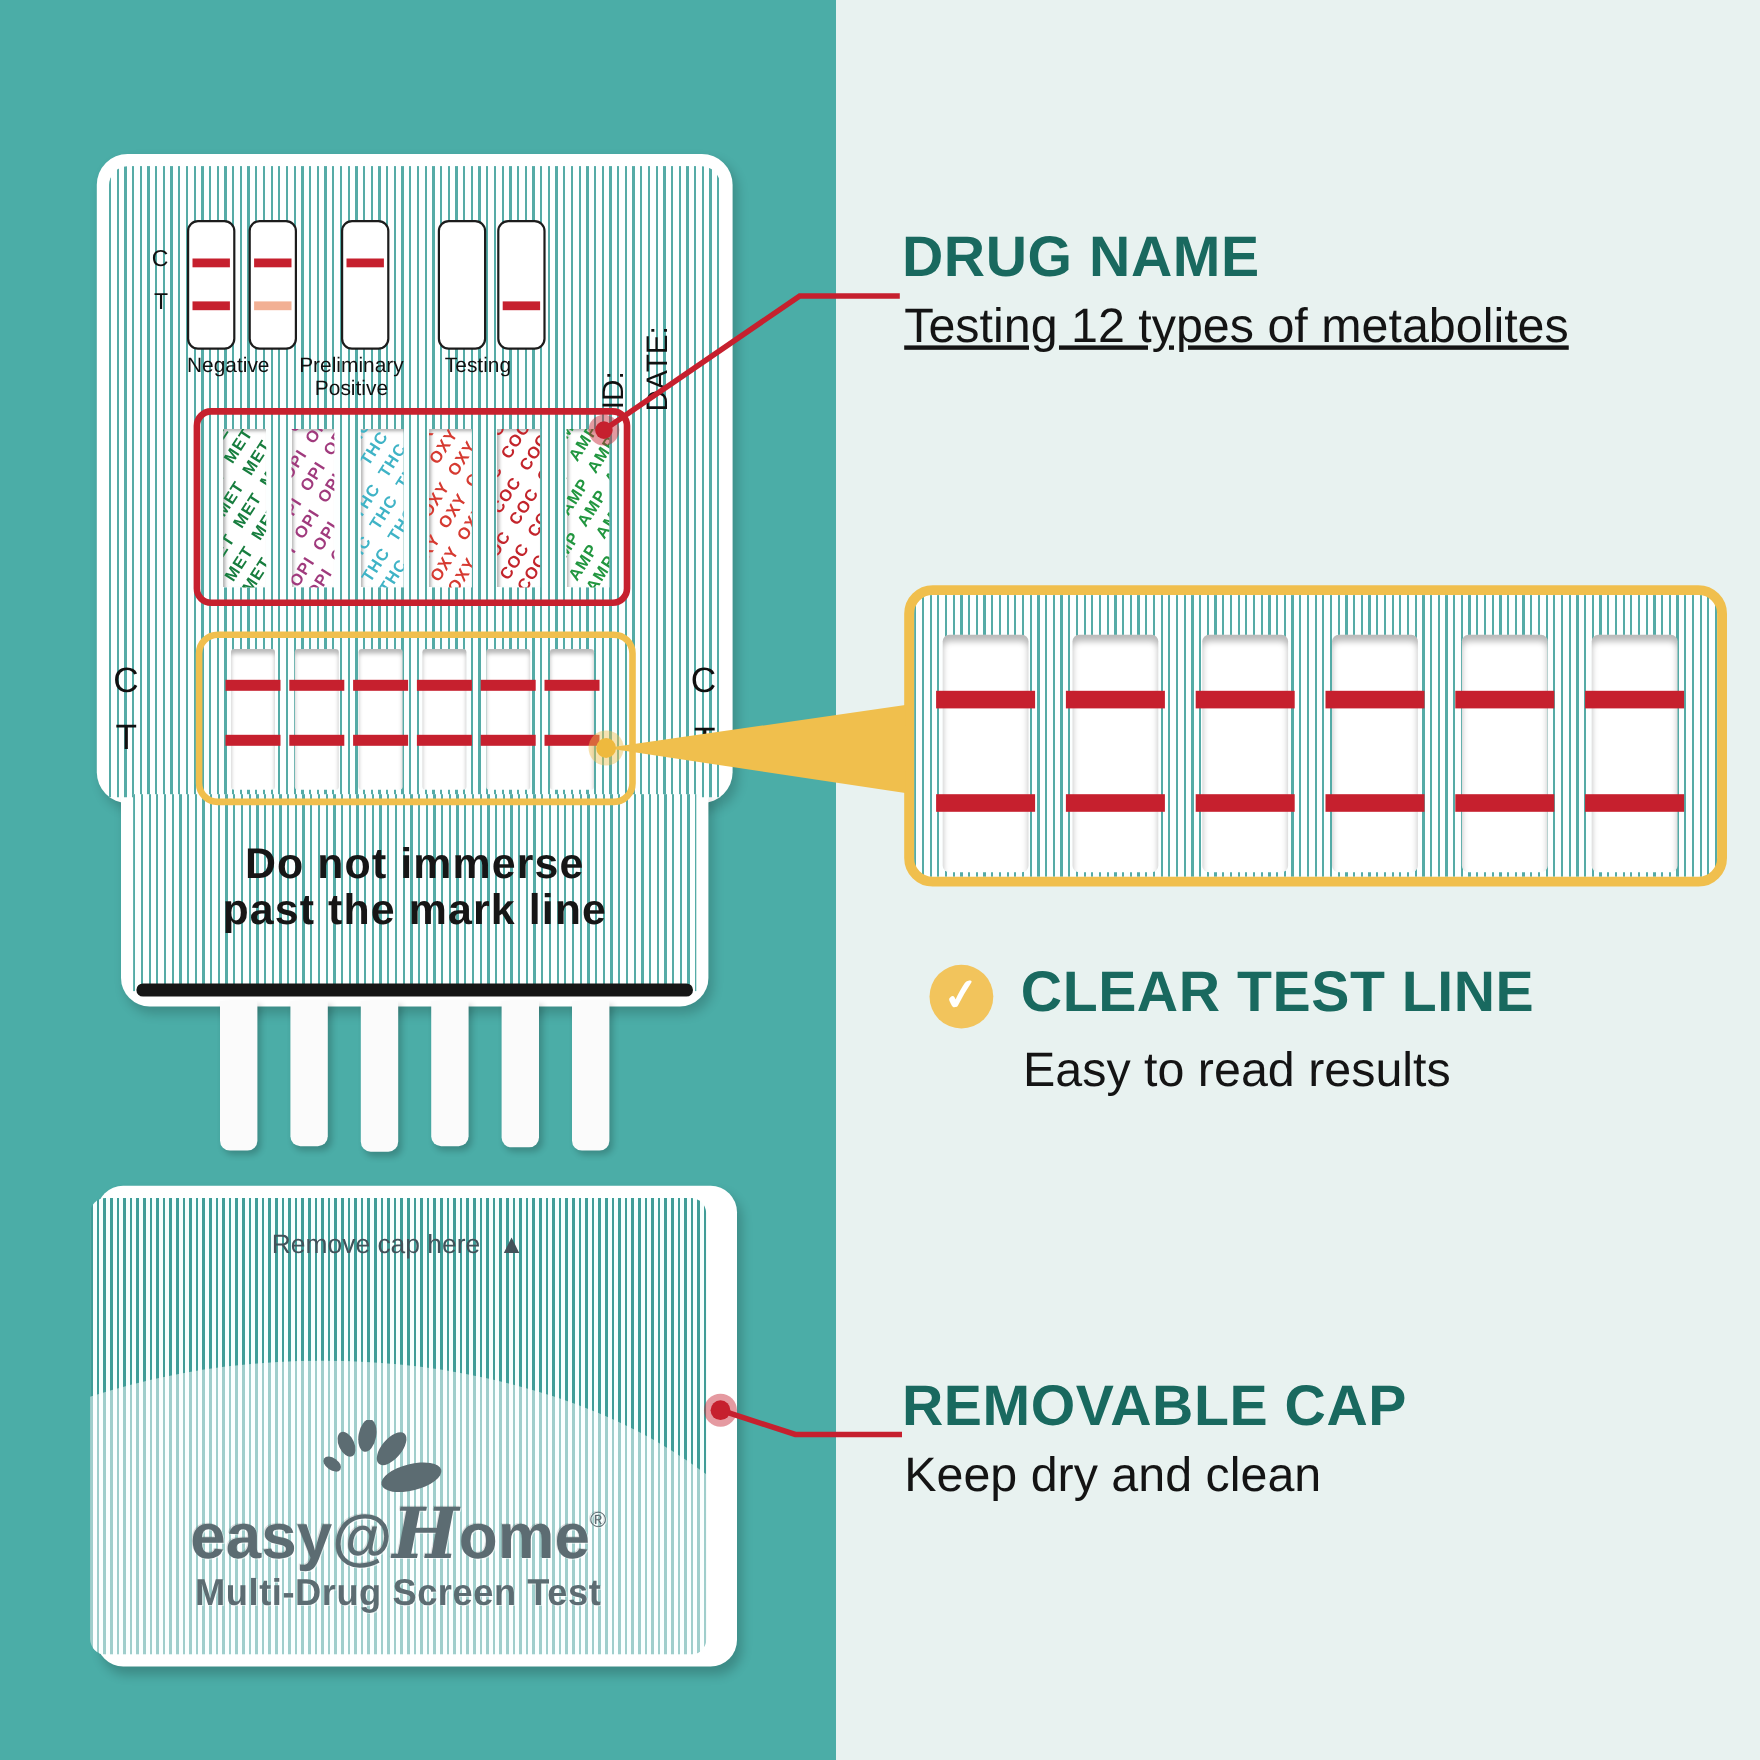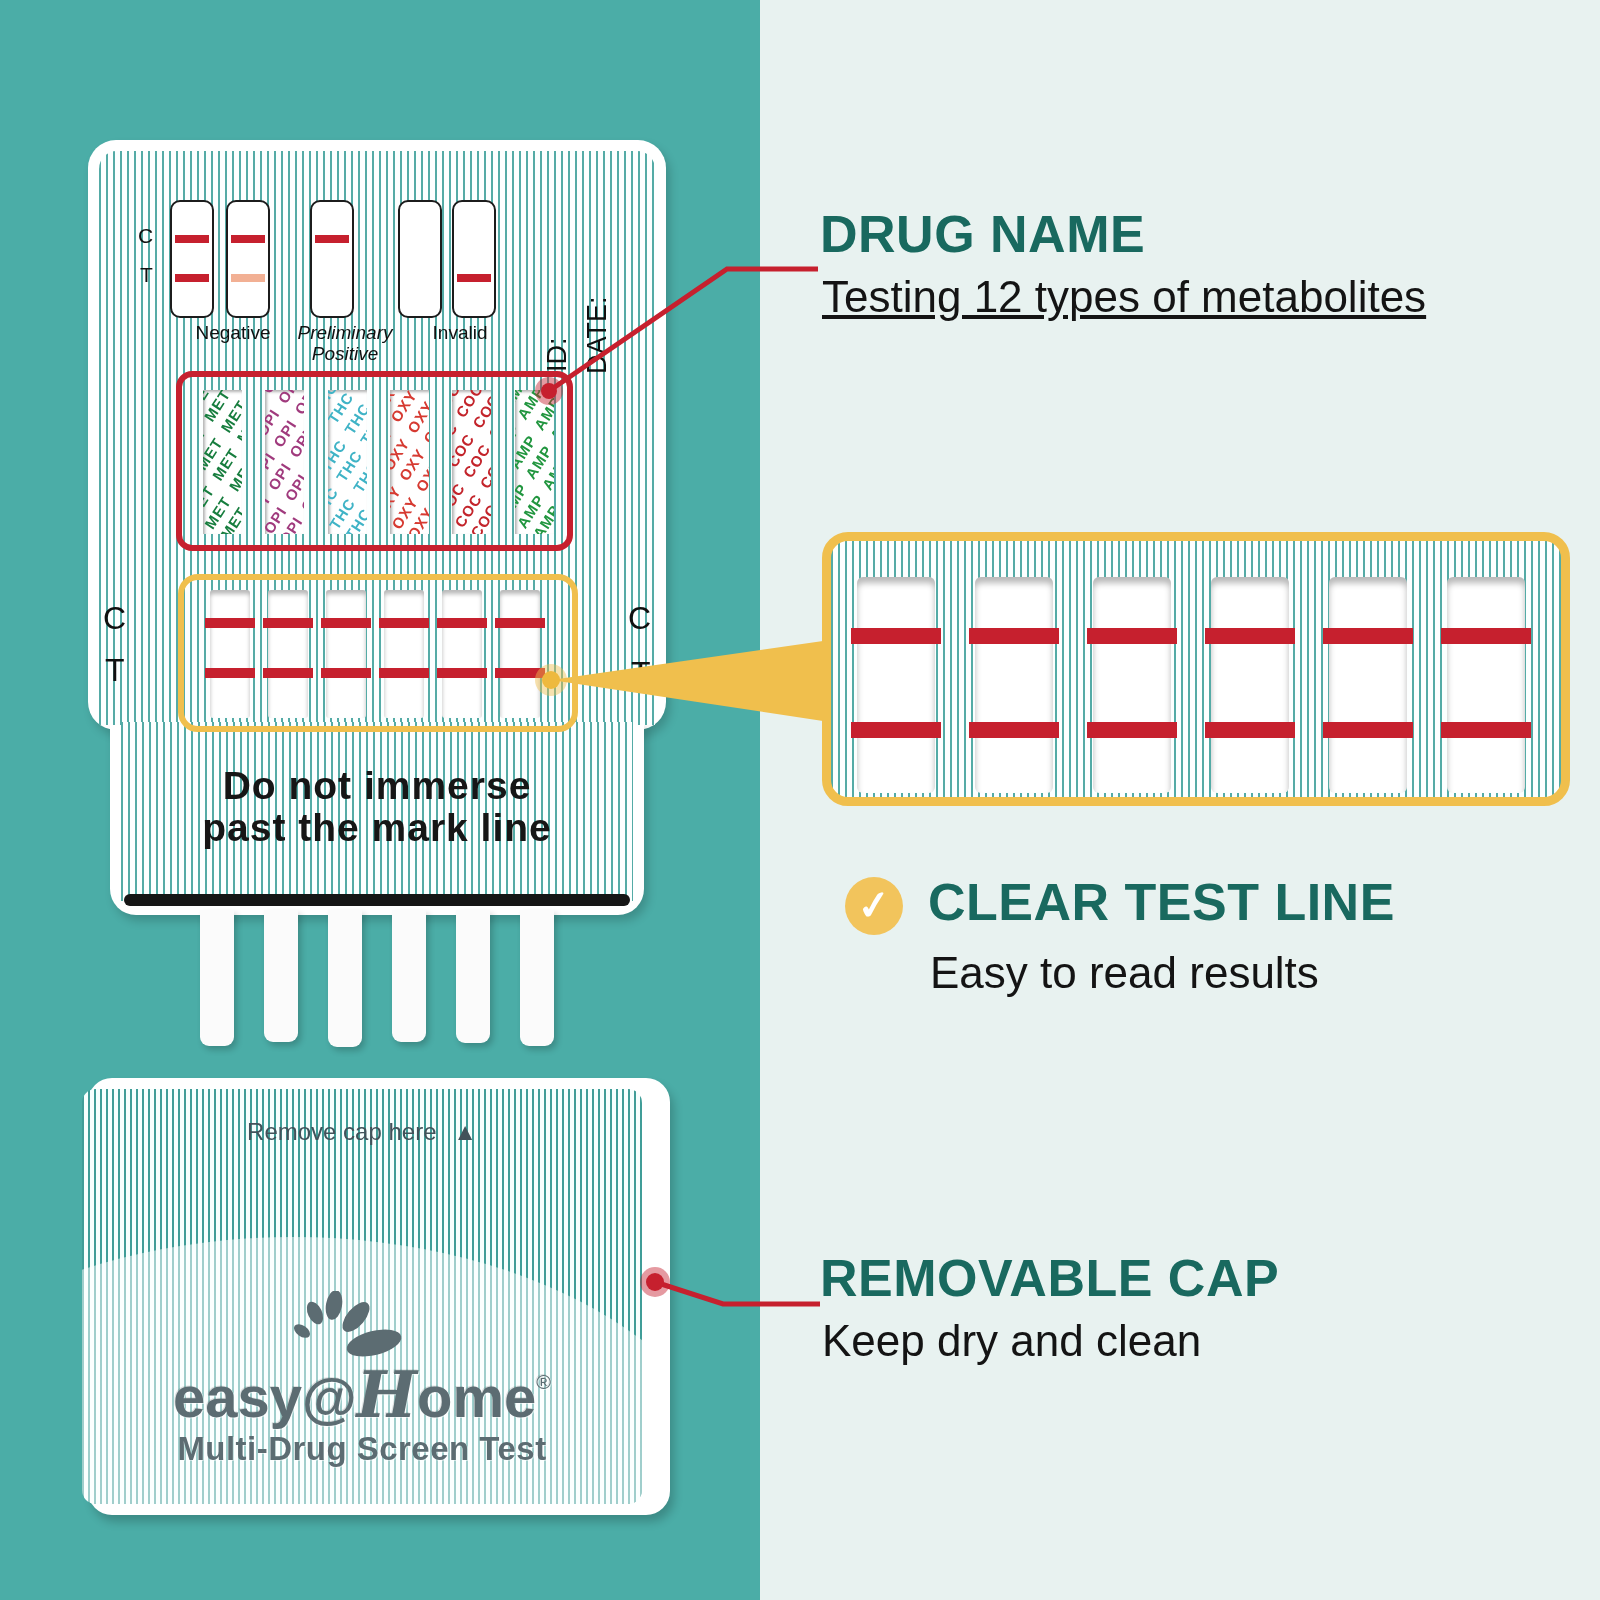--- a/index.html
+++ b/index.html
@@ -20,21 +20,21 @@
   .dev-lower{left:110px;top:722px;width:534px;height:193px;background:#fff;
              border-radius:0 0 26px 26px;box-shadow:4px 6px 10px rgba(0,0,0,.18);}
   .stripes-upper{left:99px;top:151px;width:556px;height:574px;border-radius:18px 18px 0 0;}
   .stripes-lower{left:121px;top:722px;width:512px;height:179px;}
   .black-bar{left:124px;top:894px;width:506px;height:12px;background:#161616;border-radius:6px;}
   
   .legend-win{position:absolute;width:44px;height:118px;background:#fff;border:2.5px solid #1c1c1c;
               border-radius:10px;box-sizing:border-box;}
   .legend-line{position:absolute;left:3px;width:34px;height:8px;background:var(--accent-red,#c6202e);}
   .legend-line.faint{background:var(--faint-pink,#f2b094);}
-  .legend-label{position:absolute;width:156px;text-align:center;font-size:19px;line-height:1.12;
+  .legend-label{position:absolute;width:105px;text-align:center;font-size:19px;line-height:1.12;
                 color:#111;top:322px;}
   .ct-small{font-size:21px;color:#111;}
   .vtext{writing-mode:vertical-rl;transform:rotate(180deg);font-size:27px;color:#101010;line-height:1;}
   
   .drug-rect{left:176px;top:371px;width:397px;height:180px;border:6px solid var(--accent-red,#c6202e);
              border-radius:16px;box-sizing:border-box;}
   .drug-win{position:absolute;top:390px;width:39px;height:144px;background:#fff;overflow:hidden;
             box-shadow:inset 2px 2px 3px rgba(0,0,0,.3);}
   .drug-fill{position:absolute;left:-85px;top:-50px;width:210px;height:250px;transform:rotate(-57deg);
              font-size:15px;font-weight:bold;line-height:1.3;word-spacing:5px;letter-spacing:1px;}
@@ -92,22 +92,22 @@
   <div class="abs dev-upper"></div>
   <div class="abs dev-lower"></div>
   <div class="abs stripes stripes-upper"></div>
   <div class="abs stripes stripes-lower"></div>
 
   <div class="abs ct-small" style="left:138px;top:224px;">C</div>
   <div class="abs ct-small" style="left:140px;top:263px;">T</div>
   <div id="legend-wins"></div>
   <div id="legend-labels">
       <div class="legend-label" style="left: 155px;">Negative</div>
-      <div class="legend-label" style="left: 267px; font-style: italic;">Preliminary Positive</div>
-      <div class="legend-label" style="left: 382px;">Invalid</div>
+      <div class="legend-label" style="left: 267px;">Preliminary Positive</div>
+      <div class="legend-label" style="left: 382px;">Testing</div>
     </div>
 
   <div class="abs vtext" style="left:544px;top:296px;height:76px;">ID:</div>
   <div class="abs vtext" style="left:584px;top:254px;height:120px;">DATE:</div>
 
   <div class="abs drug-rect"></div>
   <div id="drug-wins">
       <div class="drug-win" style="left: 203px;">
         <div class="drug-fill" style="color: rgb(23, 125, 62);">MET MET MET MET MET MET MET MET MET MET MET MET MET MET MET MET MET MET MET MET MET MET MET MET MET MET MET MET MET MET MET MET MET MET MET MET MET MET MET MET MET MET MET MET </div>
       </div>

